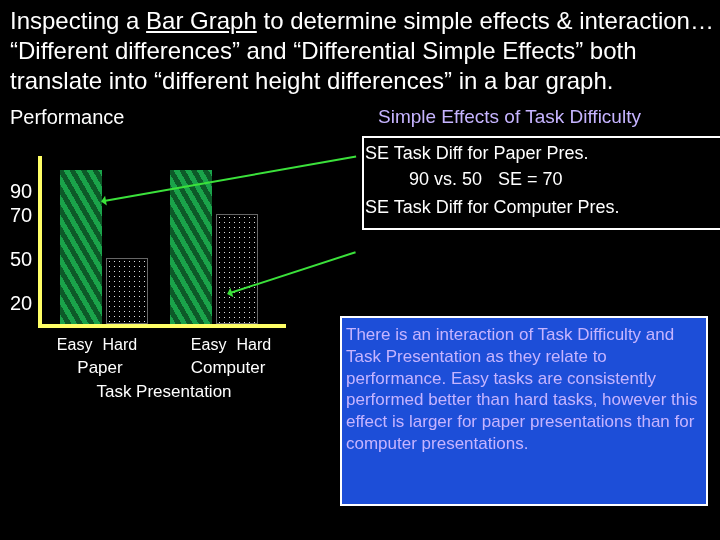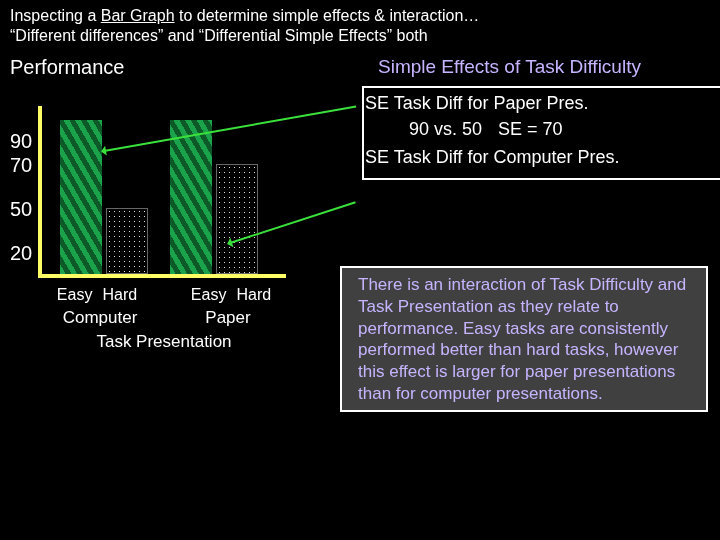--- a/index.html
+++ b/index.html
@@ -7,21 +7,21 @@
     background: #000;
     color: #fff;
     font-family: Arial, Helvetica, sans-serif;
     width: 720px;
     height: 540px;
     overflow: hidden;
     position: relative;
   }
   .heading {
     padding: 6px 4px 4px 10px;
-    font-size: 16px;
+    font-size: 24px;
     line-height: 1.25;
   }
   .heading .u { text-decoration: underline; }
   .main {
     position: relative;
     width: 720px;
     height: 460px;
   }
   
   .chart-title {
@@ -100,43 +100,44 @@
     width: 408px;
     border: 2px solid #fff;
     padding: 4px 6px 8px 1px;
   }
   .se-box .line { font-size: 18px; line-height:1.3; }
   .se-box .sub  { font-size: 18px; margin: 4px 0 6px 44px; }
   .se-box .sub span.gap { display:inline-block; width:16px; }
   .interp-box {
     position: absolute;
     left: 340px; top: 216px;
-    width: 368px; height: 146px;
+    width: 368px; height: 190px;
     border: 2px solid #fff;
-    background: #404040;
-    padding: 6px 16px;
+    background: #1d4ed8;
+    padding: 6px 4px;
     font-size: 17px; line-height:1.28;
     color: #c6b4ff;
   }
 
   
   .arrow { position:absolute; height:2px; background:#3be13b; }
   .arrow::before{
     content:""; position:absolute; left:-8px; top:-4px;
     border: 5px solid transparent; border-right-color:#3be13b;
   }
   .ar1 { left: 104px; top: 100px; width: 256px; transform: rotate(-10deg); transform-origin:left center;}
   .ar2 { left: 230px; top: 192px; width: 132px; transform: rotate(-18deg); transform-origin:left center;}
 </style>
 </head>
 <body>
 
 <div class="heading">
   <span>Inspecting a </span><span class="u">Bar Graph</span><span> to determine simple effects &amp; interaction…</span><br>
   <span>“Different differences” and “Differential Simple Effects” both</span><br>
+  <span>translate into “different height differences” in a bar graph.</span>
 </div>
 
 <div class="main">
 
   <div class="chart-title">Performance</div>
 
   <div class="yaxis y90">90</div>
   <div class="yaxis y70">70</div>
   <div class="yaxis y50">50</div>
   <div class="yaxis y30">20</div>
@@ -154,22 +155,22 @@
         <span>Easy</span>
         <span>Hard</span>
       </div>
       <div class="g2">
         <span>Easy</span>
         <span>Hard</span>
       </div>
     </div>
   </div>
   <div class="group-labels">
+    <div class="gl">Paper</div>
     <div class="gl">Computer</div>
-    <div class="gl">Paper</div>
   </div>
   <div class="xlabel">Task Presentation</div>
 
   <div class="arrow ar1"></div>
   <div class="arrow ar2"></div>
 
   <div class="right-title">Simple Effects of Task Difficulty</div>
 
   <div class="se-box">
     <div class="line">SE Task Diff for Paper Pres.</div>

